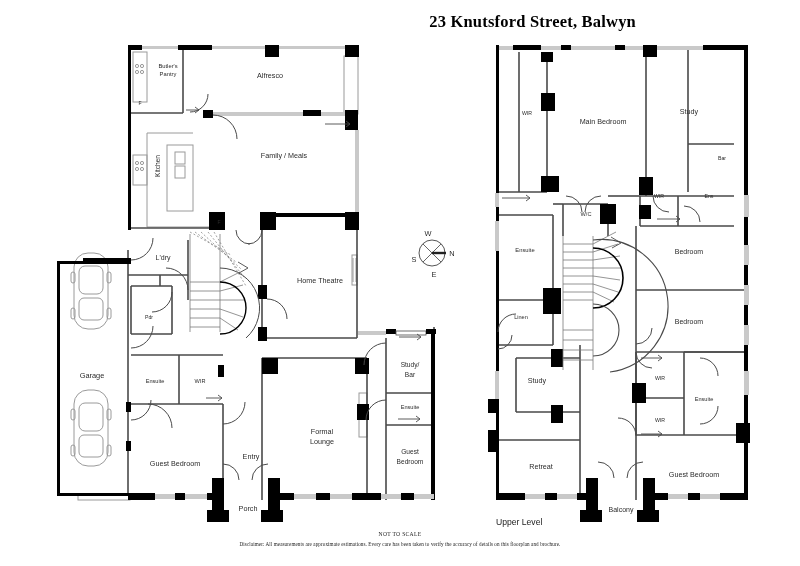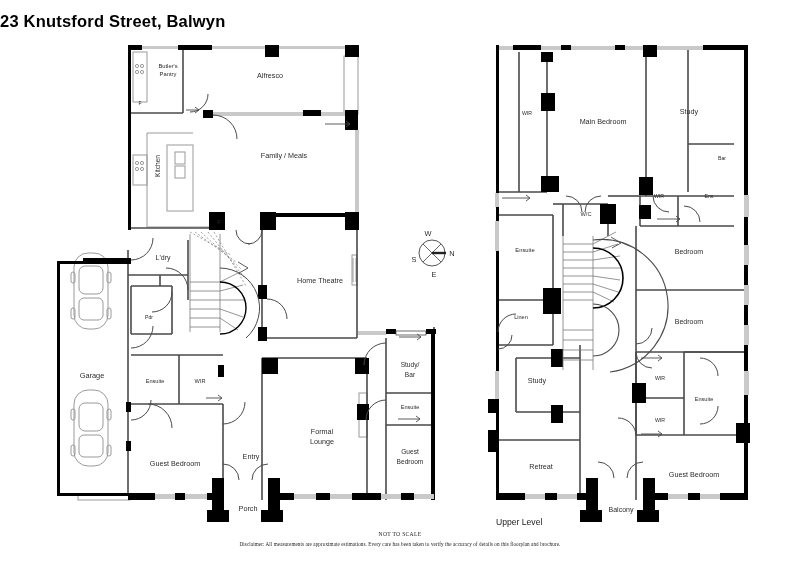--- a/index.html
+++ b/index.html
@@ -3,22 +3,22 @@
 <meta charset="utf-8">
 <title>Floorplan</title>
 <style>
   html,body{margin:0;padding:0;background:#ffffff;}
   body{
     width:800px;height:566px;position:relative;overflow:hidden;
     font-family:"Liberation Sans", sans-serif;color:#1a1a1a;
   }
   #stage{position:absolute;left:0;top:0;width:800px;height:566px;}
   #title{
-    position:absolute;left:0;top:12px;width:636px;text-align:left;
-    font-family:Liberation Sans, sans-serif;font-weight:bold;font-size:16.5px;
+    position:absolute;left:0;top:12px;width:636px;text-align:right;
+    font-family:Liberation Serif, serif;font-weight:bold;font-size:16.5px;
     letter-spacing:0.2px;color:#000;
   }
   #notscale{
     position:absolute;left:0;top:531px;width:800px;text-align:center;
     font-family:"Liberation Serif", serif;font-size:5.6px;letter-spacing:.3px;color:#222;
   }
   #disclaimer{
     position:absolute;left:0;top:541px;width:800px;text-align:center;
     font-family:"Liberation Serif", serif;font-size:5.1px;letter-spacing:.1px;color:#222;
   }

